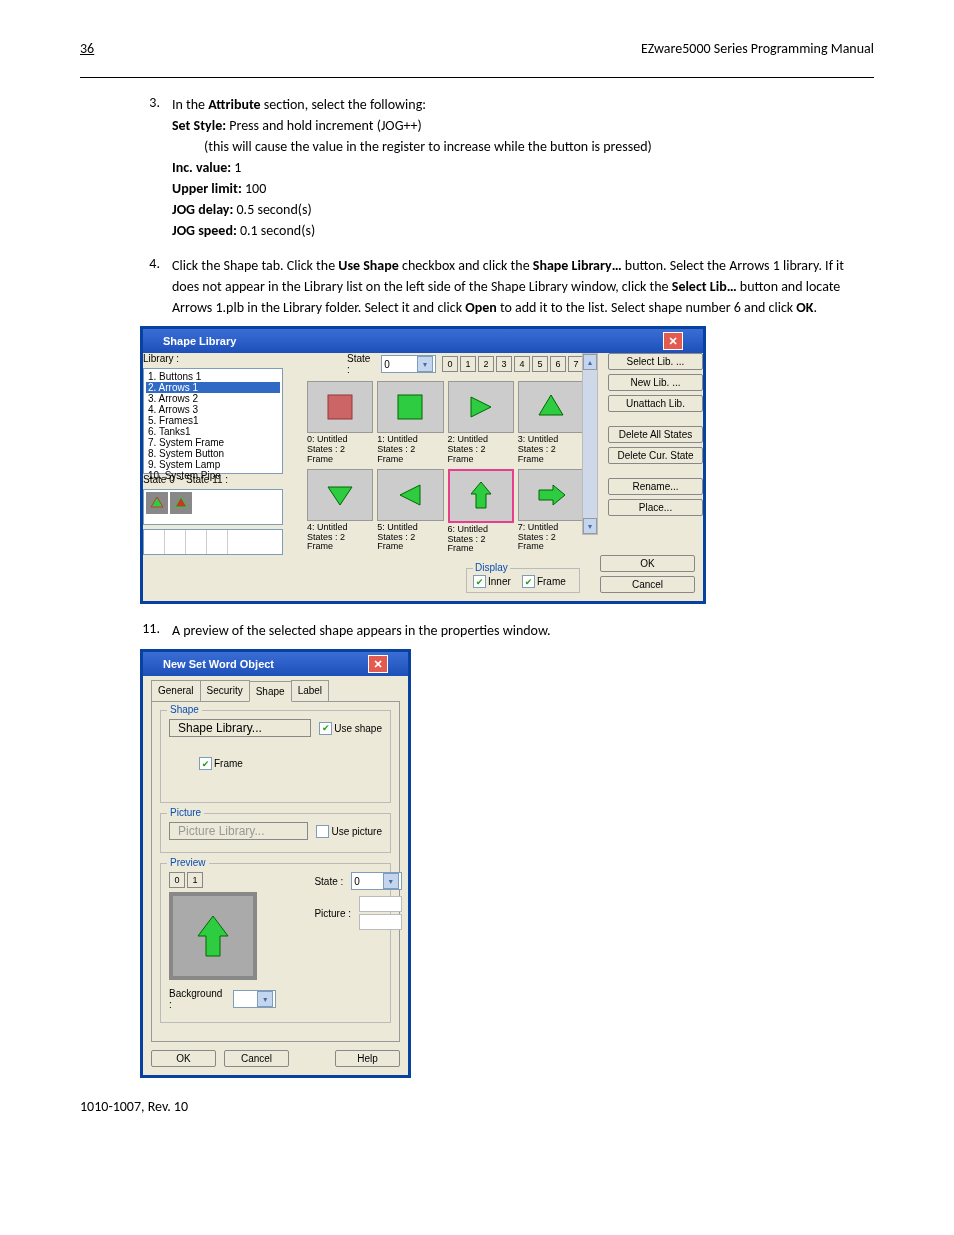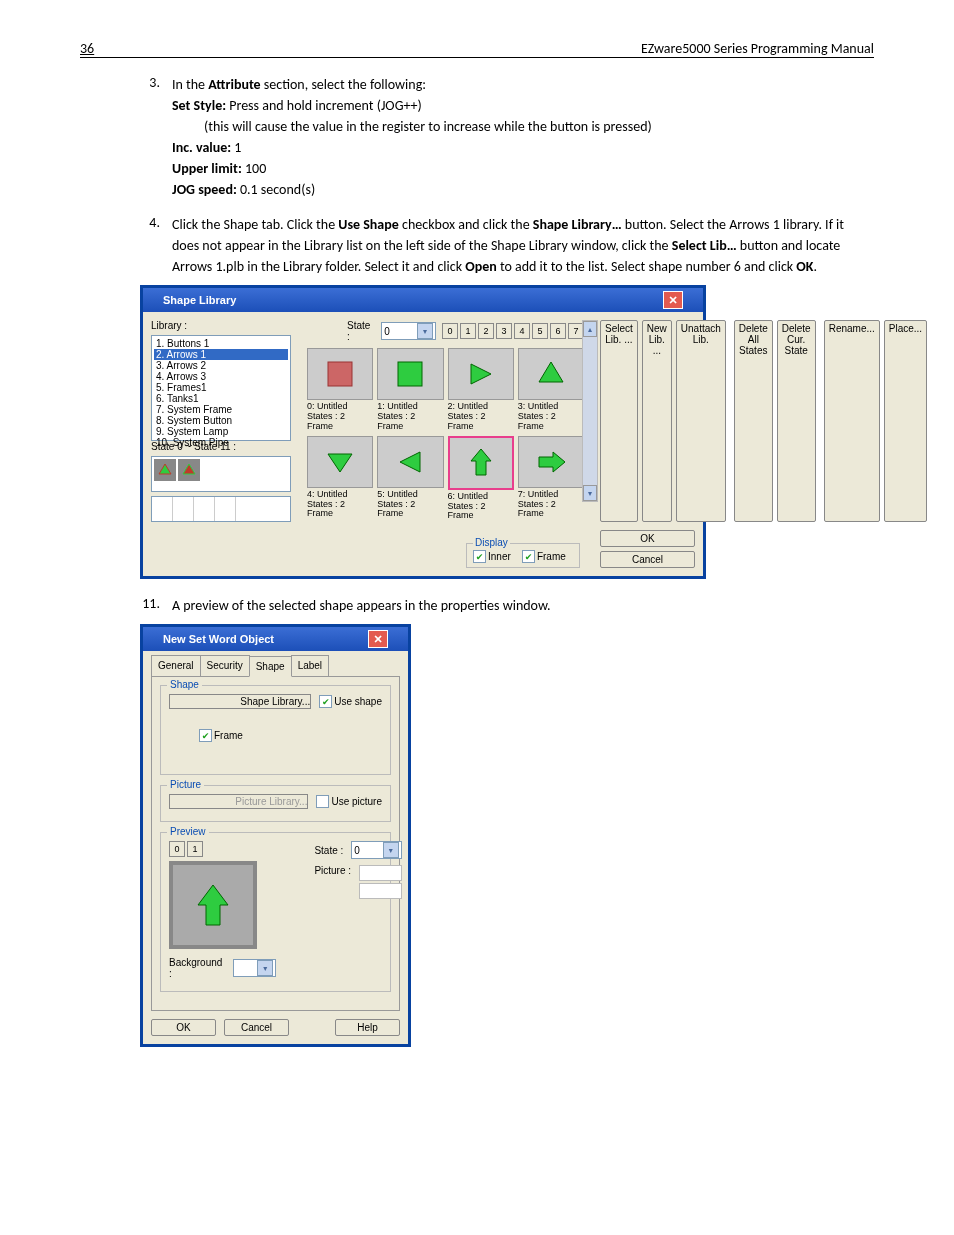--- a/index.html
+++ b/index.html
@@ -1,29 +1,29 @@
 <!DOCTYPE html>
 <html><head>
 <meta charset="utf-8">
 <style>
   body{margin:0;background:#fff;font-family:Calibri,Arial,sans-serif;font-size:14px;color:#000}
   .page{width:954px;margin:0 auto;padding:40px 80px 30px 80px;box-sizing:border-box}
-  .hdr{display:flex;justify-content:space-between;border-bottom:1px solid #000;padding-bottom:0;margin-bottom:16px}
+  .hdr{display:flex;justify-content:space-between;border-bottom:1px solid #000;padding-bottom:20px;margin-bottom:16px}
   .hdr-l{text-decoration:underline}
   .instr{margin-left:48px}
   .li{display:flex;margin-bottom:4px}
   .li-n{width:32px;flex-shrink:0;text-align:right;padding-right:12px}
   .li-b{flex:1;line-height:1.5}
   .sub{margin-left:32px}
   .b{font-weight:bold}
   .dialog{border:3px solid #0842a0;background:#ece9d8;font-family:Tahoma,Arial,sans-serif;font-size:11px;margin:8px 0 8px 60px}
   .titlebar{background:linear-gradient(#3b6ed5,#1c4fb8);color:#fff;display:flex;justify-content:space-between;align-items:center;padding:3px 20px;font-weight:bold}
   .closebox{width:18px;height:16px;background:#e35a4f;border:1px solid #fff;color:#fff;display:flex;align-items:center;justify-content:center;font-size:11px;font-weight:bold}
   .dlg1{width:560px}
-  .dlg1-body{padding:8px;display:flex;gap:16px}
+  .dlg1-body{padding:0;display:flex;gap:24px}
   .leftcol{width:140px}
   .liblist{border:1px solid #7f9db9;background:#fff;height:100px;padding:2px;font-size:10px;line-height:1.1}
   .liblist div{padding:0 2px}
   .sel{background:#316ac5;color:#fff}
   .statepreview{font-size:10px}
   .statepreview-cells{border:1px solid #7f9db9;background:#fff;height:30px;margin-top:4px;display:flex;gap:2px;padding:2px}
   .mini{width:22px;height:22px;background:#888;display:flex;align-items:center;justify-content:center}
   .bottom-row{border:1px solid #7f9db9;background:#fff;height:24px;margin-top:4px;display:flex}
   .bottom-row span{border-right:1px solid #ccc;width:20px}
   .midcol{flex:1}
@@ -32,37 +32,37 @@
   .drop{width:14px;height:14px;background:#c4d5ef;border:1px solid #7f9db9;display:flex;align-items:center;justify-content:center;font-size:8px;color:#4a6a9c}
   .numbtns{display:flex;gap:2px}
   .nb{width:14px;height:14px;border:1px solid #888;background:#ece9d8;font-size:9px;display:flex;align-items:center;justify-content:center}
   .grid{display:grid;grid-template-columns:repeat(4,1fr);gap:4px;margin-top:0}
   .gwrap{position:relative}
   .cell{border:1px solid #999;background:#ccc;height:50px;display:flex;align-items:center;justify-content:center;position:relative}
   .cell.pink{border:2px solid #e83e8c}
   .clabel{font-size:9px;line-height:1.1;margin-top:2px}
   .scroll{position:absolute;right:-14px;top:0;width:14px;height:180px;background:#e8e8e8;border:1px solid #bbb;display:flex;flex-direction:column;justify-content:space-between}
   .sbtn{height:14px;background:#c4d5ef;border:1px solid #999;font-size:8px;display:flex;align-items:center;justify-content:center;color:#4a6a9c}
-  .rightcol{width:95px;display:flex;gap:4px}
+  .rightcol{width:95px;display:flex;flex-direction:column;gap:4px}
   .btn{border:1px solid #888;background:#ece9d8;font-size:10px;text-align:center;padding:2px 4px;border-radius:2px}
   .disp{border:1px solid #bbb;position:relative;margin:4px 0 0 0;padding:6px 6px 4px 6px;font-size:10px}
   .disp-title{position:absolute;top:-7px;left:6px;background:#ece9d8;padding:0 2px;color:#0a4db3}
   .chk{display:inline-flex;align-items:center;gap:2px}
   .cb{width:11px;height:11px;border:1px solid #7f9db9;background:#fff;display:inline-flex;align-items:center;justify-content:center;font-size:9px;color:#21a121}
   .dlg1-foot{display:flex;justify-content:space-between;padding:0 8px 8px 8px;align-items:flex-end}
   .okc{display:flex;flex-direction:column;gap:4px;width:95px}
   .dlg2{width:265px}
   .dlg2-body{padding:4px 8px 8px 8px}
   .tabs{display:flex;font-size:10px}
   .tab{border:1px solid #999;border-bottom:none;padding:4px 6px;background:#ece9d8;margin-right:-1px}
   .tab.active{background:#ece9d8;position:relative;top:1px;border-bottom:1px solid #ece9d8}
   .tabpane{border:1px solid #999;padding:8px;font-size:10px}
   .grp{border:1px solid #bbb;position:relative;padding:8px 8px 12px 8px;margin-bottom:10px}
   .grp-title{position:absolute;top:-7px;left:6px;background:#ece9d8;padding:0 3px;color:#0a4db3;font-size:10px}
-  .wide-btn{border:1px solid #888;background:#ece9d8;padding:1px 0;text-align:right;font-size:10px}
+  .wide-btn{border:1px solid #888;background:#ece9d8;padding:1px 8px;text-align:left;font-size:12px}
   .row{display:flex;align-items:center;gap:8px}
   .preview-box{border:4px solid #888;background:#aaa;width:80px;height:80px;display:flex;align-items:center;justify-content:center;margin-top:4px}
   .footer-btns{display:flex;gap:8px;justify-content:flex-end;margin-top:8px}
   .footer-btns .btn{width:55px}
   .ftr{margin-top:20px;font-size:14px}
   svg{display:block}
 </style>
 </head>
 <body>
 
@@ -74,20 +74,21 @@
 
   <div class="instr">
     <div class="li">
       <div class="li-n">3.</div>
       <div class="li-b">
         <div><span>In the </span><span class="b">Attribute</span><span> section, select the following:</span></div>
         <div><span class="b">Set Style:</span><span> Press and hold increment (JOG++)</span></div>
         <div class="sub">(this will cause the value in the register to increase while the button is pressed)</div>
         <div><span class="b">Inc. value:</span><span> 1</span></div>
         <div><span class="b">Upper limit:</span><span> 100</span></div>
+        <div><span class="b">JOG delay:</span><span> 0.5 second(s)</span></div>
         <div><span class="b">JOG speed:</span><span> 0.1 second(s)</span></div>
       </div>
     </div>
 
     <div class="li" style="margin-top:14px">
       <div class="li-n">4.</div>
       <div class="li-b">
         <span>Click the Shape tab. Click the </span><span class="b">Use Shape</span><span> checkbox and click the </span><span class="b">Shape Library…</span><span> button. Select the Arrows 1 library. If it does not appear in the Library list on the left side of the Shape Library window, click the </span><span class="b">Select Lib…</span><span> button and locate Arrows 1.plb in the Library folder. Select it and click </span><span class="b">Open</span><span> to add it to the list. Select shape number 6 and click </span><span class="b">OK</span><span>.</span>
       </div>
     </div>
@@ -330,33 +331,34 @@
               </div>
             </div>
             <div style="flex:1;margin-left:30px">
               <div class="row">
                 <span>State :</span>
                 <div class="combo" style="flex:1">
                     <span>0</span>
                     <span class="drop">▾</span>
                   </div>
               </div>
-              <div class="row" style="margin-top:6px;align-items:flex-start">
+              <div class="row" style="margin-top:6px;align-items:center">
                 <span>Picture :</span>
                 <div style="flex:1">
                   <div style="border:1px solid #bbb;background:#fff;height:14px;margin-bottom:2px"></div>
                   <div style="border:1px solid #bbb;background:#fff;height:14px"></div>
                 </div>
               </div>
             </div>
           </div>
         </div>
       </div>
       <div class="footer-btns">
         <div class="btn">OK</div>
         <div class="btn">Cancel</div>
         <div style="flex:1"></div>
         <div class="btn">Help</div>
       </div>
     </div>
   </div>
 
+  <div class="ftr">1010-1007, Rev. 10</div>
 </div>
 
 </body></html>

